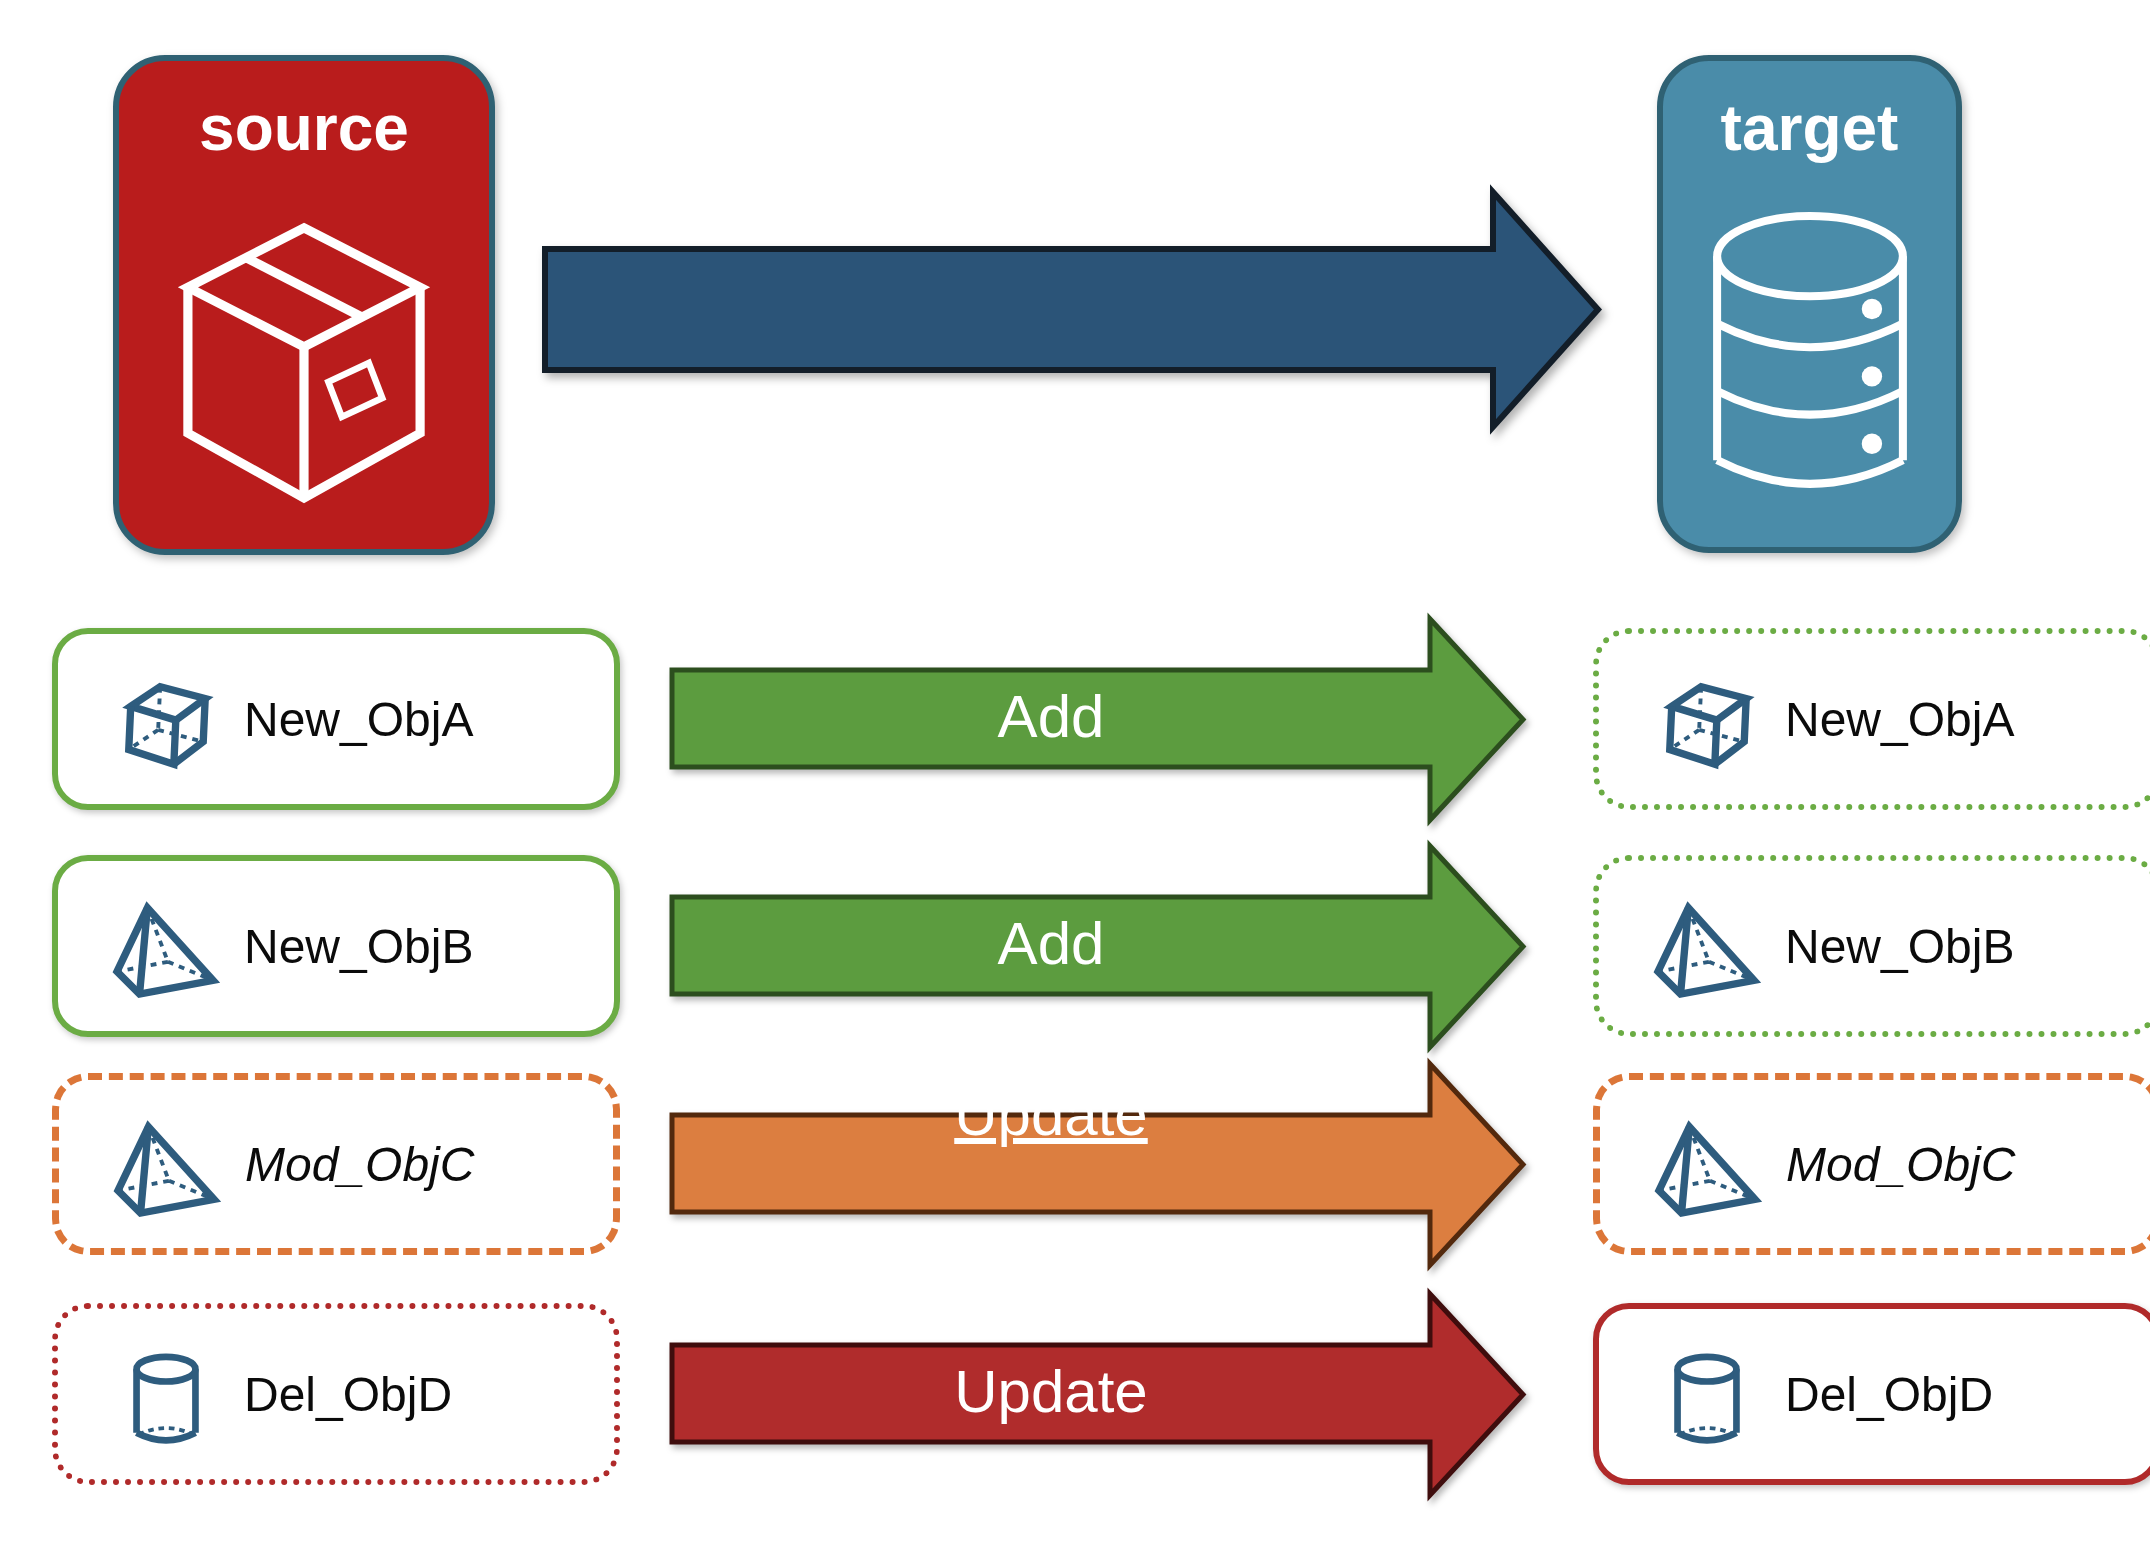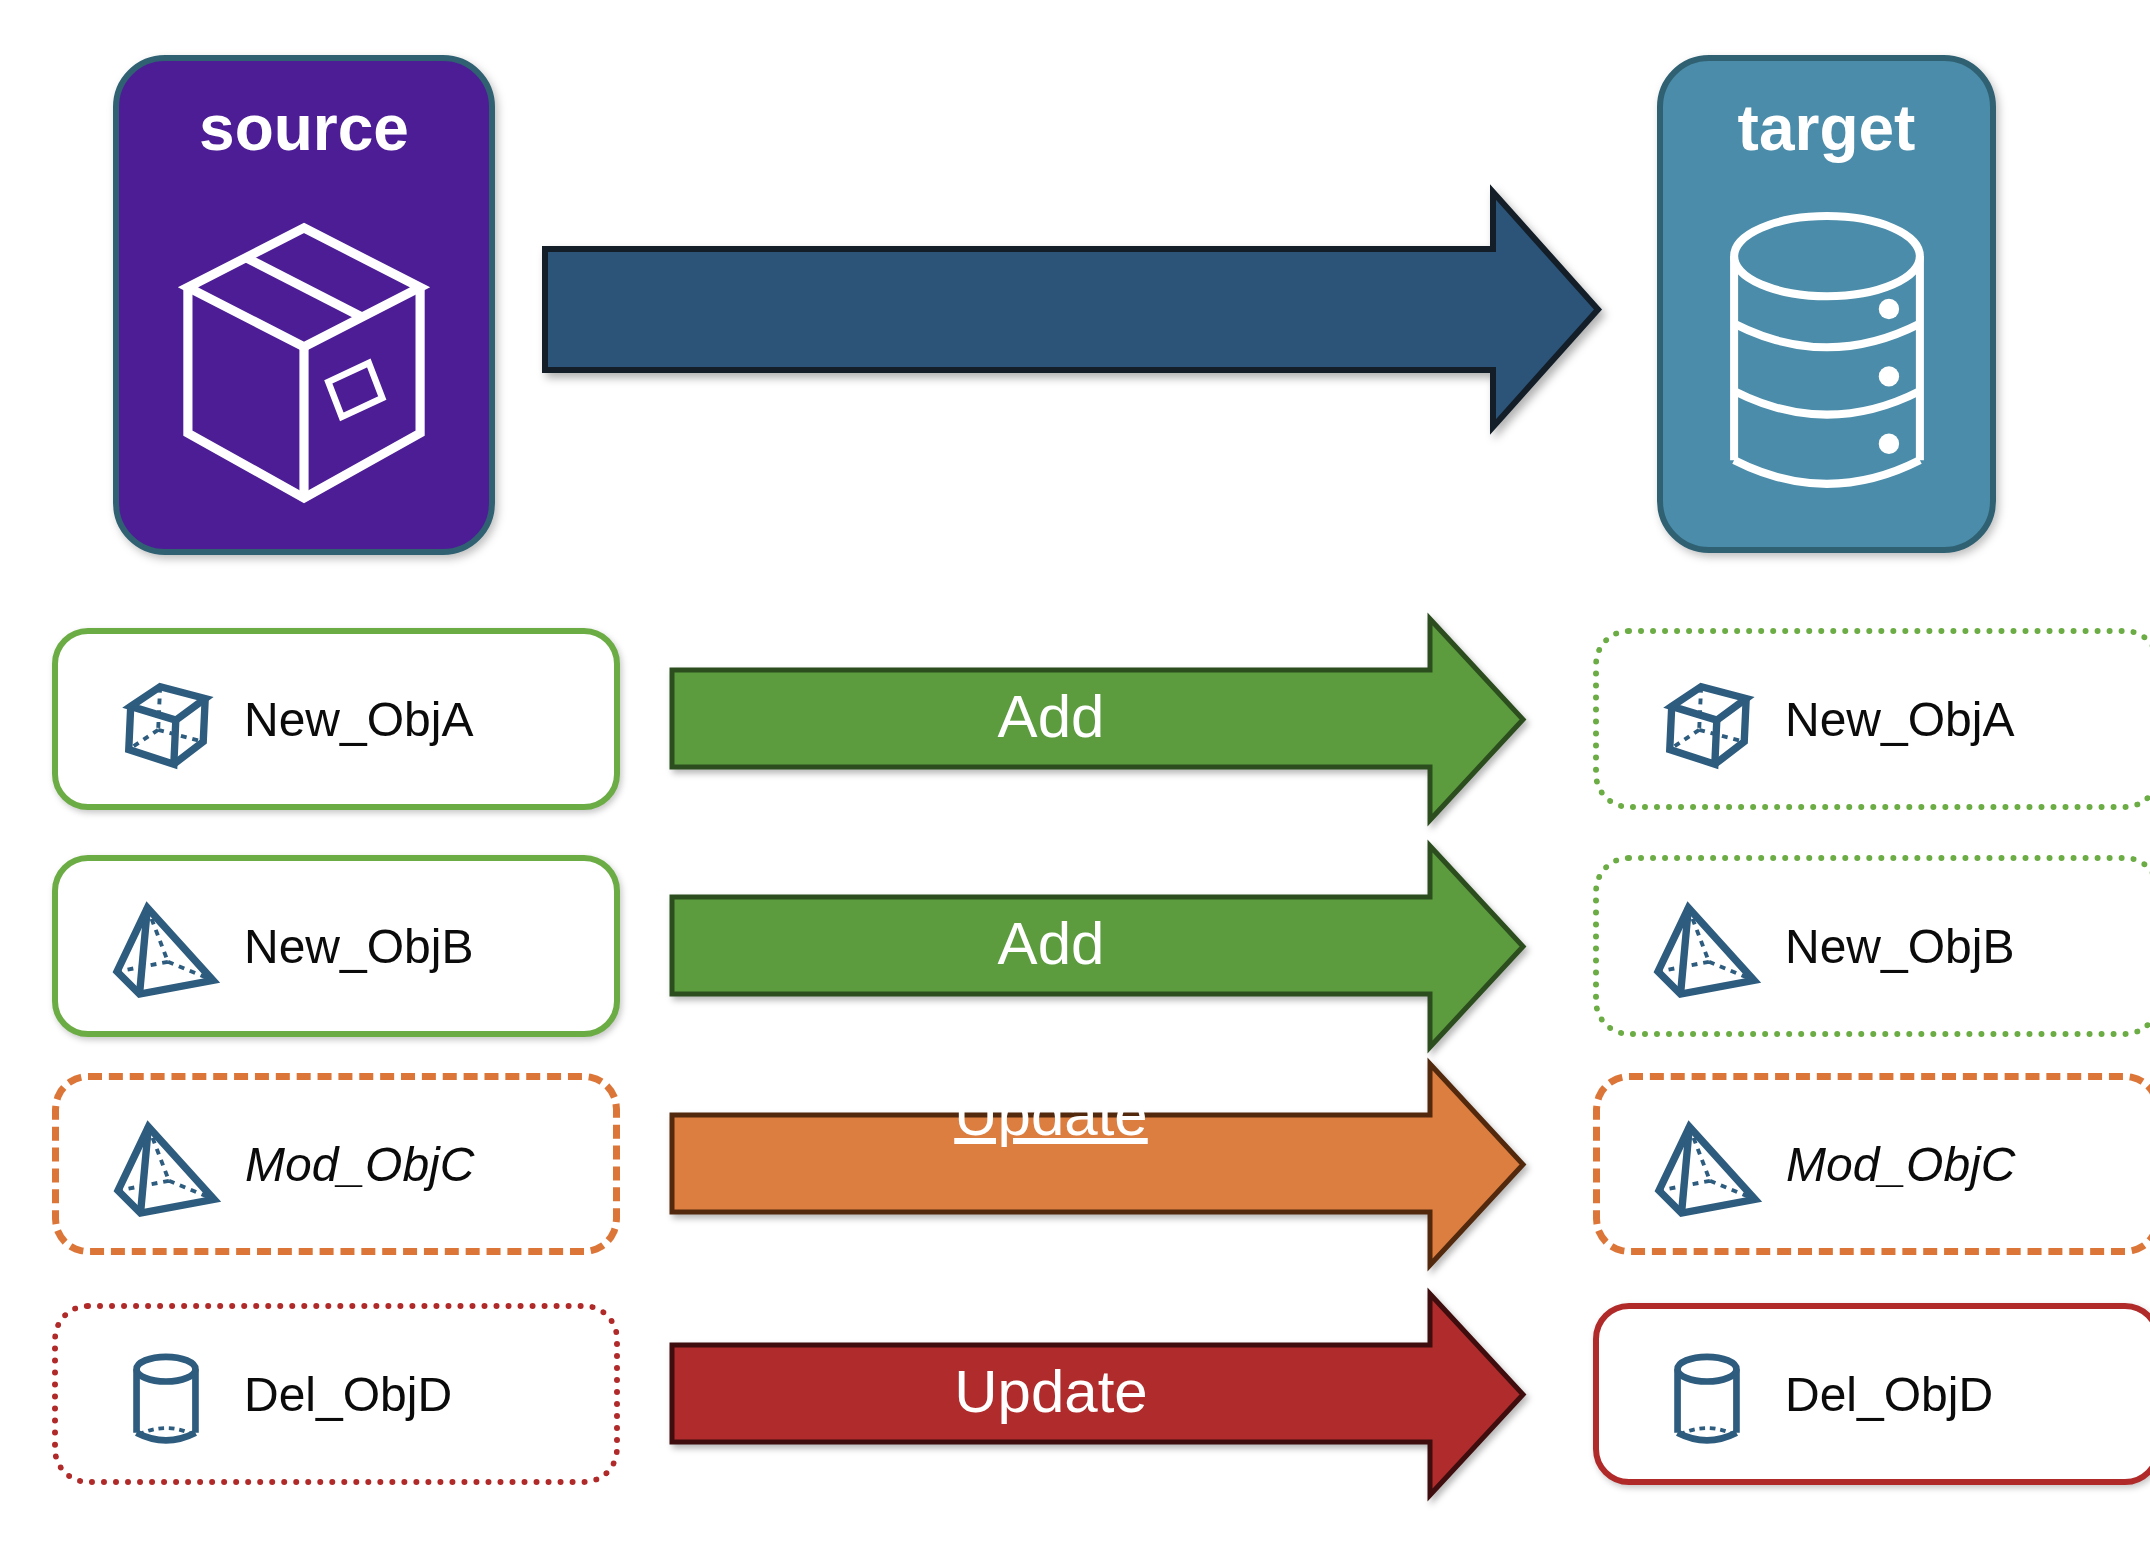--- a/index.html
+++ b/index.html
@@ -37,36 +37,36 @@
              filter:drop-shadow(3px 4px 3px rgba(0,0,0,0.28));}
   .row-arrow-label{position:absolute;left:672px;width:758px;height:97px;
                    display:flex;align-items:center;justify-content:center;
                    color:#ffffff;font-size:60px;}
 </style>
 </head>
 <body>
 
 <div class="canvas">
 
-  <div class="node" id="source-node" style="left: 113px; top: 55px; background: #4c1d95; border-color: rgb(47, 97, 115);">
+  <div class="node" id="source-node" style="left: 113px; top: 55px; background: #b91c1c; border-color: rgb(47, 97, 115);">
     <div class="node-label">source</div>
     <svg class="node-icon" style="top:150px;" width="270" height="312" viewBox="0 0 100 115" fill="none" stroke="#FFFFFF" stroke-width="3.4">
       <path d="M50 6 L93 28 L50 50 L7 28 Z"></path>
       <path d="M28.5 17 L71.5 39"></path>
       <path d="M7 28 L7 82 L50 106 L93 82 L93 28"></path>
       <path d="M50 50 L50 106"></path>
       <path d="M59 63 L74 56 L79 69 L64 76 Z" stroke-width="2.4"></path>
     </svg>
   </div>
 
   <svg class="main-arrow" viewBox="0 0 1058 241">
     <path id="main-arrow-shape" d="M0 60 L948 60 L948 3 L1053 120.5 L948 238 L948 181 L0 181 Z" stroke-width="6" fill="#2B5478" stroke="#131E29"></path>
   </svg>
 
-  <div class="node" id="target-node" style="left: 1657px; top: 55px; width: 339px; height: 498px; background: rgb(74, 140, 169); border-color: rgb(47, 97, 115);">
+  <div class="node" id="target-node" style="left: 1657px; top: 55px; width: 305px; height: 498px; background: rgb(74, 140, 169); border-color: rgb(47, 97, 115);">
     <div class="node-label">target</div>
     <svg class="node-icon" style="top:146px;" width="232" height="306" viewBox="0 0 120 168" fill="none" stroke="#FFFFFF" stroke-width="4.4">
       <ellipse cx="60" cy="27" rx="51" ry="22"></ellipse>
       <path d="M9 27 L9 139 M111 27 L111 139"></path>
       <path d="M9 139 Q60 165 111 139"></path>
       <path d="M9 64 Q60 90 111 64"></path>
       <path d="M9 101 Q60 127 111 101"></path>
       <circle cx="94" cy="56" r="5.6" fill="#FFFFFF" stroke="none"></circle>
       <circle cx="94" cy="93" r="5.6" fill="#FFFFFF" stroke="none"></circle>
       <circle cx="94" cy="130" r="5.6" fill="#FFFFFF" stroke="none"></circle>

